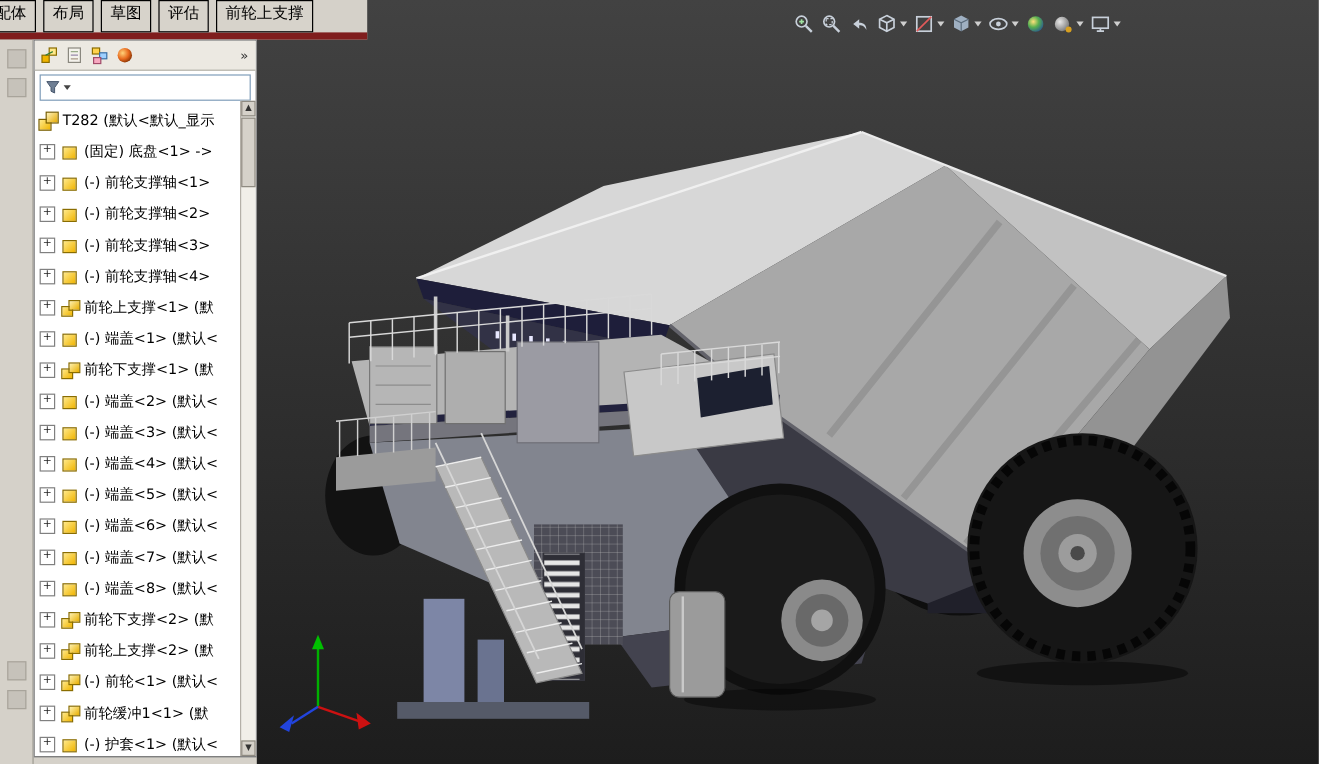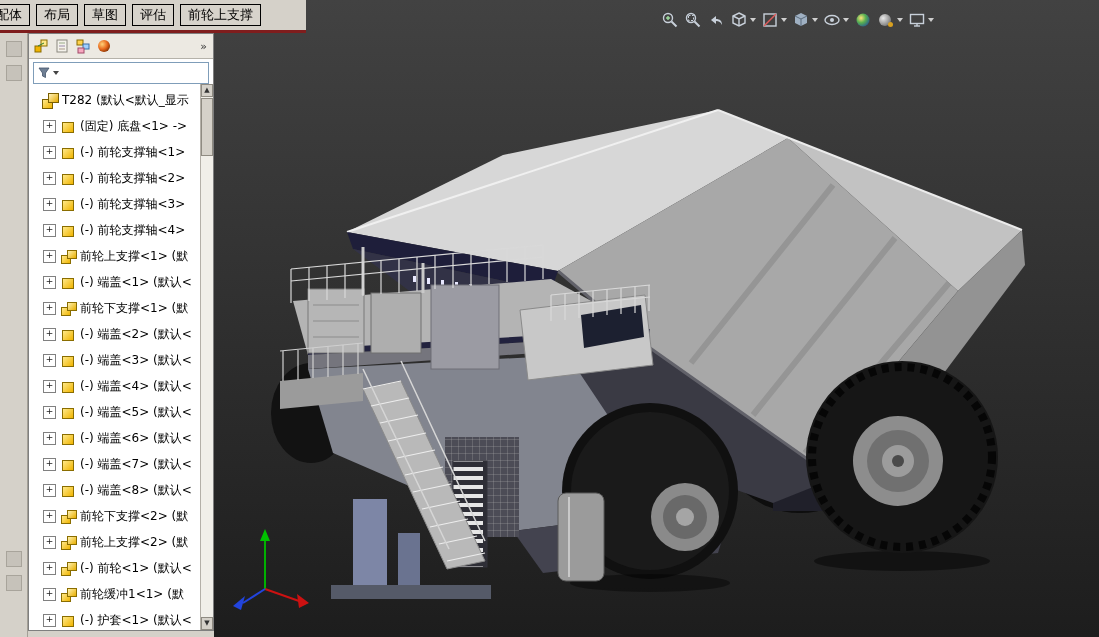--- a/index.html
+++ b/index.html
@@ -5,22 +5,22 @@
   html,body{margin:0;padding:0;}
   body{
     width:1099px;height:637px;position:relative;overflow:hidden;
     background:linear-gradient(#424242,#1d1d1d);
     font-family:"DejaVu Sans","Liberation Sans",sans-serif;
     -webkit-font-smoothing:antialiased;
   }
   
   .toolbar-left{
     position:absolute;left:0;top:0;width:306px;height:33px;
-    background:#d5d1c9;border-bottom:3px solid #7f1d1d;
-    display:flex;align-items:center;gap:6px;padding-left:2px;box-sizing:border-box;font-family:Liberation Serif, serif;
+    background:#d5d1c9;border-bottom:6px solid #7f1d1d;
+    display:flex;gap:6px;padding-left:2px;box-sizing:border-box;font-family:Liberation Serif, serif;
   }
   .tab{
     border:1px solid #000;background:#d7d3cb;color:#000;
     font-size:13px;line-height:16px;padding:2px 7px;white-space:nowrap;cursor:default;
   }
   .tab-cut{margin-left:-14px;}
   
   .headsup{position:absolute;left:660px;top:10px;display:flex;align-items:center;gap:3px;z-index:5;}
   .hitem{display:flex;align-items:center;padding:1px;border-radius:2px;}
   .hitem svg{display:block;}
@@ -33,21 +33,21 @@
   
   .tree-panel{
     position:absolute;left:28px;top:33px;width:186px;height:598px;background:#ffffff;
     border:1px solid #7f7f7f;box-sizing:border-box;
   }
   .panel-header{height:24px;background:#ece9e2;border-bottom:1px solid #b5b2aa;display:flex;align-items:center;gap:5px;padding:0 4px;}
   .panel-header svg{display:block;}
   .chevrons{margin-left:auto;font-size:11px;color:#333;padding-right:2px;cursor:default;}
   .filter-row{height:20px;margin:3px 4px;border:1px solid #7f9db9;background:#fff;display:flex;align-items:center;gap:3px;padding:0 4px;}
   .filter-dd{width:0;height:0;border-left:3px solid transparent;border-right:3px solid transparent;border-top:4px solid #444;}
-  .tree-list{position:relative;height:calc(100% - 52px);overflow:hidden;margin-left:10px;}
+  .tree-list{position:relative;height:calc(100% - 52px);overflow:hidden;}
   .trow{display:flex;align-items:center;height:26px;gap:4px;padding-left:4px;white-space:nowrap;overflow:hidden;font-size:12px;color:#000;}
   .trow.root{padding-left:3px;}
   .expand{width:11px;height:11px;flex:none;border:1px solid #808080;background:#fff;font-size:9px;line-height:9px;text-align:center;color:#222;}
   .ticon{width:16px;height:15px;flex:none;position:relative;}
   .ticon.part::before{content:"";position:absolute;left:2px;top:3px;width:10px;height:9px;background:linear-gradient(135deg,#ffe98a,#f0b400);border:1px solid #8a6d00;}
   .ticon.asm::before{content:"";position:absolute;left:1px;top:6px;width:8px;height:7px;background:linear-gradient(135deg,#ffe98a,#f0b400);border:1px solid #8a6d00;}
   .ticon.asm::after{content:"";position:absolute;left:7px;top:1px;width:8px;height:7px;background:linear-gradient(135deg,#fff2b0,#e8ae00);border:1px solid #8a6d00;}
   .ticon.asm-root::before{content:"";position:absolute;left:0px;top:6px;width:9px;height:8px;background:linear-gradient(135deg,#ffe98a,#f0b400);border:1px solid #7a5f00;}
   .ticon.asm-root::after{content:"";position:absolute;left:6px;top:0px;width:9px;height:8px;background:linear-gradient(135deg,#fff3bb,#e5a900);border:1px solid #7a5f00;}
   .tlabel{overflow:hidden;text-overflow:clip;}

